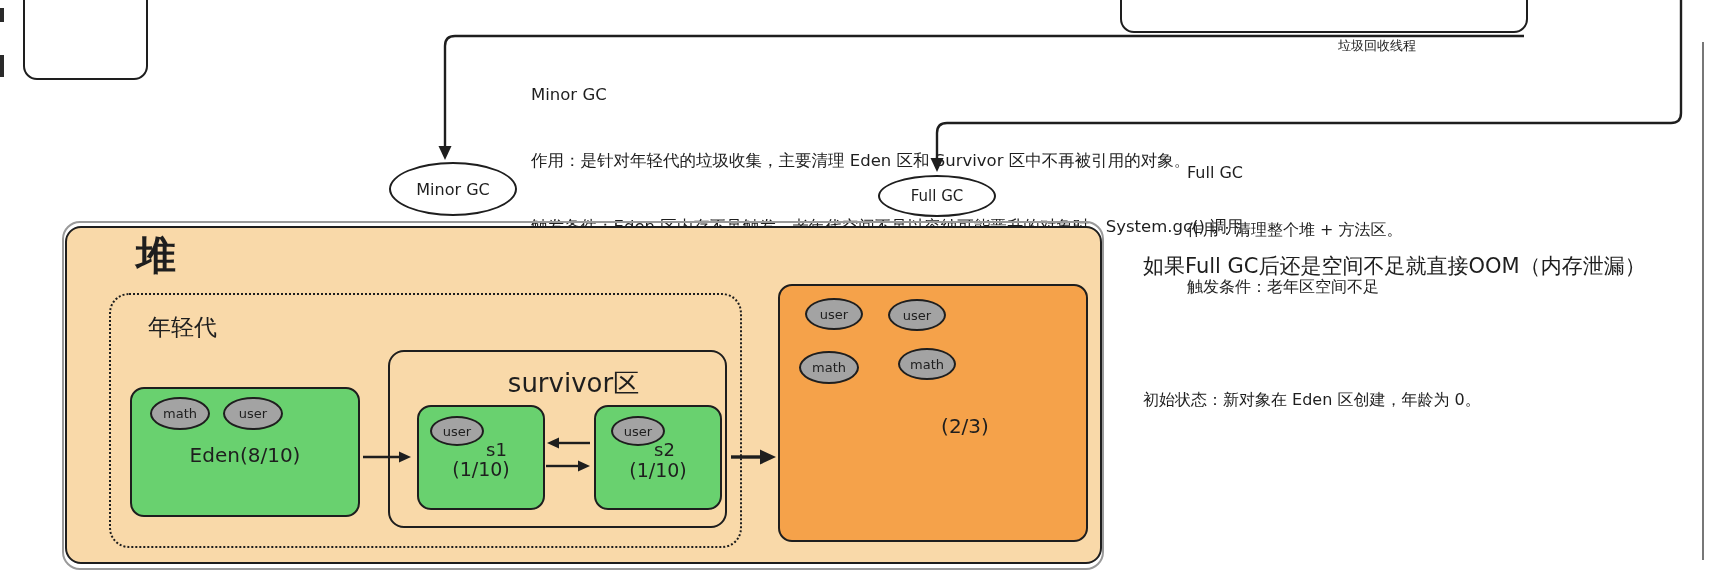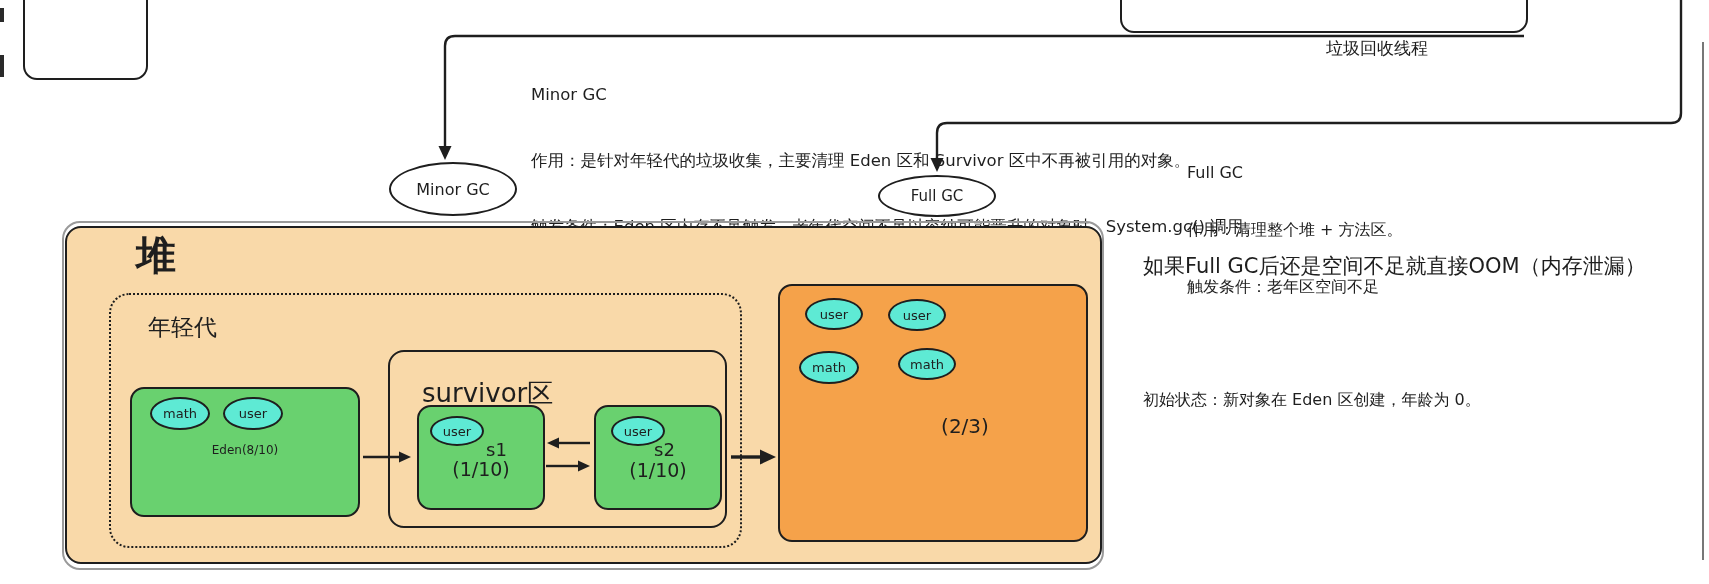--- a/index.html
+++ b/index.html
@@ -1,49 +1,49 @@
 <!DOCTYPE html>
 <html><head>
 <meta charset="utf-8">
 <style>
   html,body{margin:0;padding:0;background:#ffffff;}
   body{font-family:"DejaVu Sans",sans-serif;color:#1e1e1e;}
   .stage{position:relative;width:1709px;height:584px;overflow:hidden;background:#fff;}
   .abs{position:absolute;}
   .box{position:absolute;border:2.5px solid #1e1e1e;border-radius:14px;background:#fff;box-sizing:border-box;}
   .ellipse{position:absolute;border:2.5px solid #1e1e1e;border-radius:50%;background:#fff;display:flex;align-items:center;justify-content:center;box-sizing:border-box;}
-  .obj-ellipse{position:absolute;border:2px solid #1e1e1e;border-radius:50%;background:#5eead4;display:flex;align-items:center;justify-content:center;font-size:13px;box-sizing:border-box;}
+  .obj-ellipse{position:absolute;border:2px solid #1e1e1e;border-radius:50%;background:#a3a3a3;display:flex;align-items:center;justify-content:center;font-size:13px;box-sizing:border-box;}
   .note{position:absolute;white-space:pre;line-height:22px;font-size:16.5px;}
   .heap-shadow{position:absolute;left:62px;top:221px;width:1042px;height:349px;border:2px solid #9a9a9a;border-radius:18px;box-sizing:border-box;}
   .heap{position:absolute;left:65px;top:226px;width:1037px;height:338px;background:#f9d9a9;border:2.5px solid #1e1e1e;border-radius:16px;box-sizing:border-box;}
   .heap-title{position:absolute;left:136px;top:228px;font-size:40px;font-weight:700;}
   .younggen{position:absolute;left:109px;top:293px;width:633px;height:255px;border:2.5px dotted #1e1e1e;border-radius:20px;box-sizing:border-box;}
   .younggen-label{position:absolute;left:148px;top:312px;font-size:23px;}
   .green{background:#69d16f;}
   .eden{position:absolute;left:130px;top:387px;width:230px;height:130px;border:2.5px solid #1e1e1e;border-radius:14px;box-sizing:border-box;}
   .survivor{position:absolute;left:388px;top:350px;width:339px;height:178px;border:2.5px solid #1e1e1e;border-radius:16px;box-sizing:border-box;background:transparent;}
-  .survivor-label{position:absolute;left:0;top:24px;width:100%;text-align:left;padding-left:32px;box-sizing:border-box;font-size:26px;}
+  .survivor-label{position:absolute;left:0;top:14px;width:100%;text-align:center;padding-left:32px;box-sizing:border-box;font-size:26px;}
   .sbox{position:absolute;top:53px;width:128px;height:105px;border:2.5px solid #1e1e1e;border-radius:14px;box-sizing:border-box;}
   .oldgen{position:absolute;left:778px;top:284px;width:310px;height:258px;background:#f5a24a;border:2.5px solid #1e1e1e;border-radius:14px;box-sizing:border-box;}
   .center-label{position:absolute;left:0;width:100%;text-align:center;}
   .edge-line{position:absolute;background:#777;}
   svg.overlay{position:absolute;left:0;top:0;width:1709px;height:584px;pointer-events:none;}
 </style>
 </head>
 <body>
 
 <div class="stage">
 
   <div class="box" style="left:23px;top:-34px;width:125px;height:114px;"></div>
   <div class="box" style="left:1120px;top:-42px;width:408px;height:75px;"></div>
   <div class="edge-line" style="left:1702px;top:42px;width:2px;height:518px;"></div>
   <div class="edge-line" style="left:0;top:8px;width:4px;height:14px;background:#2a2a2a;"></div>
   <div class="edge-line" style="left:0;top:55px;width:4px;height:22px;background:#2a2a2a;"></div>
 
-  <div class="abs" style="left:1287px;top:37px;width:180px;text-align:center;font-size:17px;">垃圾回收线程</div>
+  <div class="abs" style="left:1287px;top:37px;width:180px;text-align:center;font-size:13px;">垃圾回收线程</div>
 
   <div class="note" style="left:531px;top:40px;">
     <div>Minor GC</div>
     <div>作用：是针对年轻代的垃圾收集，主要清理 Eden 区和 Survivor 区中不再被引用的对象。</div>
     <div>触发条件：Eden 区内存不足触发、老年代空间不足以容纳可能晋升的对象时、System.gc() 调用。</div>
   </div>
 
   <div class="note" style="left:1187px;top:125px;line-height:19px;font-size:16px;">
     <div>Full GC</div>
     <div>作用：清理整个堆 + 方法区。</div>
@@ -64,21 +64,21 @@
   <div class="younggen"></div>
   <div class="younggen-label">年轻代</div>
 
   <div class="eden green">
     <div class="obj-ellipse" style="left:18px;top:8px;width:60px;height:33px;">
       <span>math</span>
     </div>
     <div class="obj-ellipse" style="left:91px;top:8px;width:60px;height:33px;">
       <span>user</span>
     </div>
-    <div class="center-label" style="top:54px;font-size:12px;">Eden(8/10)</div>
+    <div class="center-label" style="top:54px;font-size:20px;">Eden(8/10)</div>
   </div>
 
   <div class="survivor">
     <div class="survivor-label">survivor区</div>
     <div class="sbox green" style="left:27px;">
       <div class="obj-ellipse" style="left:11px;top:9px;width:54px;height:30px;">
         <span>user</span>
       </div>
       <div class="abs" style="left:67px;top:32px;font-size:18px;">s1</div>
       <div class="center-label" style="top:51px;font-size:19px;">(1/10)</div>

